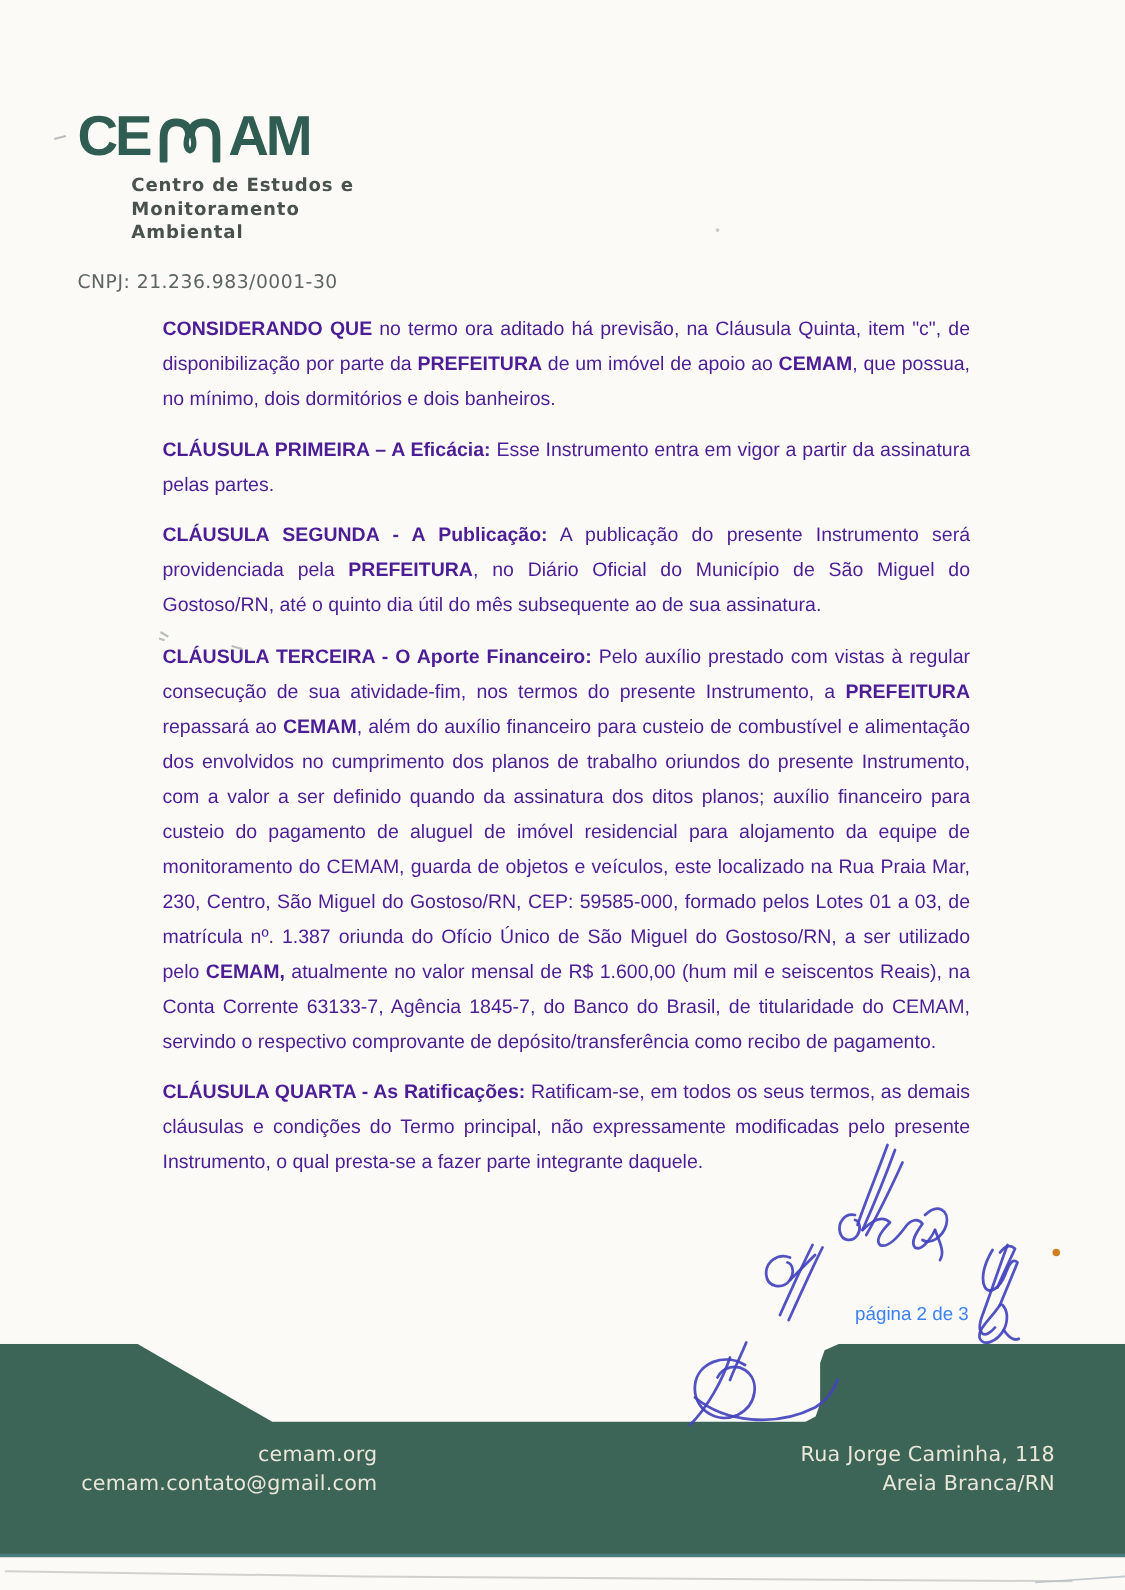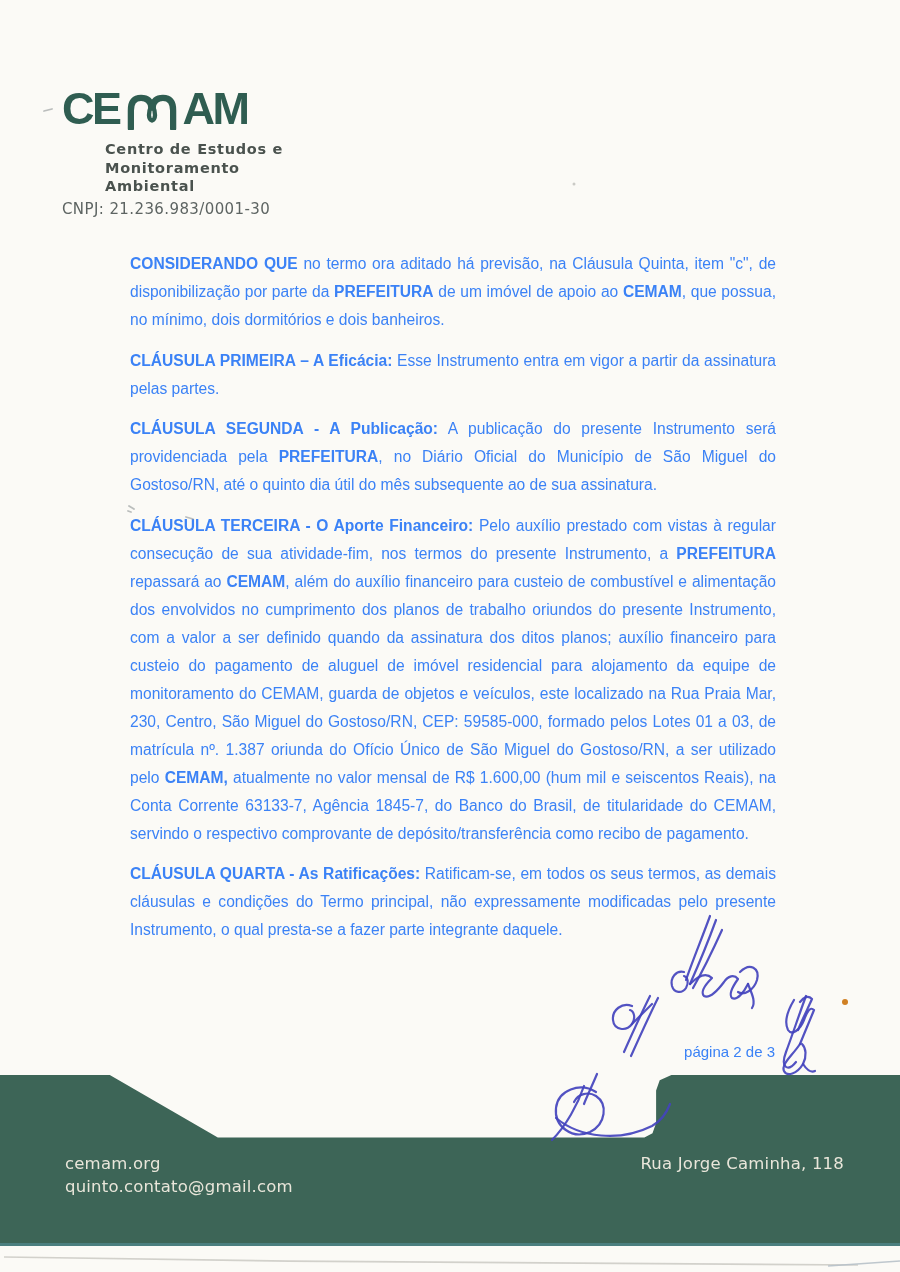--- a/index.html
+++ b/index.html
@@ -8,40 +8,40 @@
     background:#fbfaf6;overflow:hidden;
     font-family:"Liberation Sans",sans-serif;
   }
   
   .letterhead{position:absolute;left:62px;top:86px;}
   .logo{display:flex;align-items:flex-end;color:var(--green-logo);line-height:1;}
   .logo-txt{font-family:Liberation Sans, sans-serif;font-weight:bold;font-size:45px;letter-spacing:-2.5px;}
   .logo-m{width:58px;height:36px;margin:0 2px 1px 3px;}
   .tagline{margin-top:9px;font-family:"DejaVu Sans",sans-serif;font-weight:bold;
            font-size:14.5px;line-height:18.5px;color:#4a524e;letter-spacing:.7px;margin-left:43px;}
-  .cnpj{margin-top:4px;font-family:"DejaVu Sans",sans-serif;font-size:15px;
+  .cnpj{margin-top:20px;font-family:"DejaVu Sans",sans-serif;font-size:15px;
         color:#5d6462;letter-spacing:.4px;}
   
   .doc-body{position:absolute;left:130px;top:250px;width:646px;
-            font-size:15.6px;line-height:28px;color:#3b82f6;text-align:justify;}
+            font-size:15.6px;line-height:28px;color:#4c1d95;text-align:justify;}
   .doc-body p{margin:0 0 12.5px 0;}
   .doc-body .b{font-weight:bold;}
   
   .pagenum{position:absolute;left:560px;top:1043px;width:215px;text-align:right;
            font-size:15px;color:#3b82f6;}
   
   .footer{
     position:absolute;left:0;top:1075px;width:900px;height:171px;
     background:var(--green-footer);
     clip-path:polygon(0 0,12.2% 0,24.2% 36.5%,71.6% 36.5%,72.5% 34%,72.9% 28%,
                       72.9% 9%,73.3% 3%,74.6% 0,100% 0,100% 100%,0 100%);
   }
   .footer::after{content:"";position:absolute;left:0;bottom:0;width:100%;height:3px;
                  background:#4d8486;opacity:.85;}
-  .f-left{position:absolute;left:65px;top:78px;text-align:left;}
+  .f-left{position:absolute;left:65px;top:78px;text-align:right;}
   .f-right{position:absolute;right:56px;top:78px;text-align:right;}
   .f-left div,.f-right div{
     font-family:"DejaVu Sans",sans-serif;font-size:16.5px;line-height:22.5px;
     color:var(--footer-text);letter-spacing:.2px;}
   
   .overlay{position:absolute;left:0;top:0;width:900px;height:1272px;
            pointer-events:none;color:var(--sig-blue);z-index:5;}
   .overlay .sig{fill:none;stroke:currentColor;stroke-width:2.2;
                 stroke-linecap:round;stroke-linejoin:round;opacity:.92;}
   .overlay .dot{fill:var(--accent-orange);}
@@ -80,24 +80,25 @@
       <p><span class="b">CLÁUSULA SEGUNDA - A Publicação:</span><span> A publicação do presente Instrumento será providenciada pela </span><span class="b">PREFEITURA</span><span>, no Diário Oficial do Município de São Miguel do Gostoso/RN, até o quinto dia útil do mês subsequente ao de sua assinatura.</span></p>
       <p><span class="b">CLÁUSULA TERCEIRA - O Aporte Financeiro:</span><span> Pelo auxílio prestado com vistas à regular consecução de sua atividade-fim, nos termos do presente Instrumento, a </span><span class="b">PREFEITURA</span><span> repassará ao </span><span class="b">CEMAM</span><span>, além do auxílio financeiro para custeio de combustível e alimentação dos envolvidos no cumprimento dos planos de trabalho oriundos do presente Instrumento, com a valor a ser definido quando da assinatura dos ditos planos; auxílio financeiro para custeio do pagamento de aluguel de imóvel residencial para alojamento da equipe de monitoramento do CEMAM, guarda de objetos e veículos, este localizado na Rua Praia Mar, 230, Centro, São Miguel do Gostoso/RN, CEP: 59585-000, formado pelos Lotes 01 a 03, de matrícula nº. 1.387 oriunda do Ofício Único de São Miguel do Gostoso/RN, a ser utilizado pelo </span><span class="b">CEMAM,</span><span> atualmente no valor mensal de R$ 1.600,00 (hum mil e seiscentos Reais), na Conta Corrente 63133-7, Agência 1845-7, do Banco do Brasil, de titularidade do CEMAM, servindo o respectivo comprovante de depósito/transferência como recibo de pagamento.</span></p>
       <p><span class="b">CLÁUSULA QUARTA - As Ratificações:</span><span> Ratificam-se, em todos os seus termos, as demais cláusulas e condições do Termo principal, não expressamente modificadas pelo presente Instrumento, o qual presta-se a fazer parte integrante daquele.</span></p>
     </main>
 
   <div class="pagenum">página 2 de 3</div>
 
   <footer class="footer">
     <div class="f-left">
       <div>cemam.org</div>
-      <div>quinto.contato@gmail.com</div>
+      <div>cemam.contato@gmail.com</div>
     </div>
     <div class="f-right">
       <div>Rua Jorge Caminha, 118</div>
+      <div>Areia Branca/RN</div>
     </div>
   </footer>
 
   <svg class="overlay" viewBox="0 0 900 1272">
 
     <g>
       <path class="sig" d="M710,916 C702,938 692,962 686,980"></path>
       <path class="sig" d="M716,920 C708,942 698,966 690,984"></path>
       <path class="sig" d="M722,930 C712,952 701,974 693,988"></path>
       <path class="sig" d="M684,972 C676,970 670,978 672,986 C674,993 682,994 686,988 C689,983 688,977 684,976"></path>

